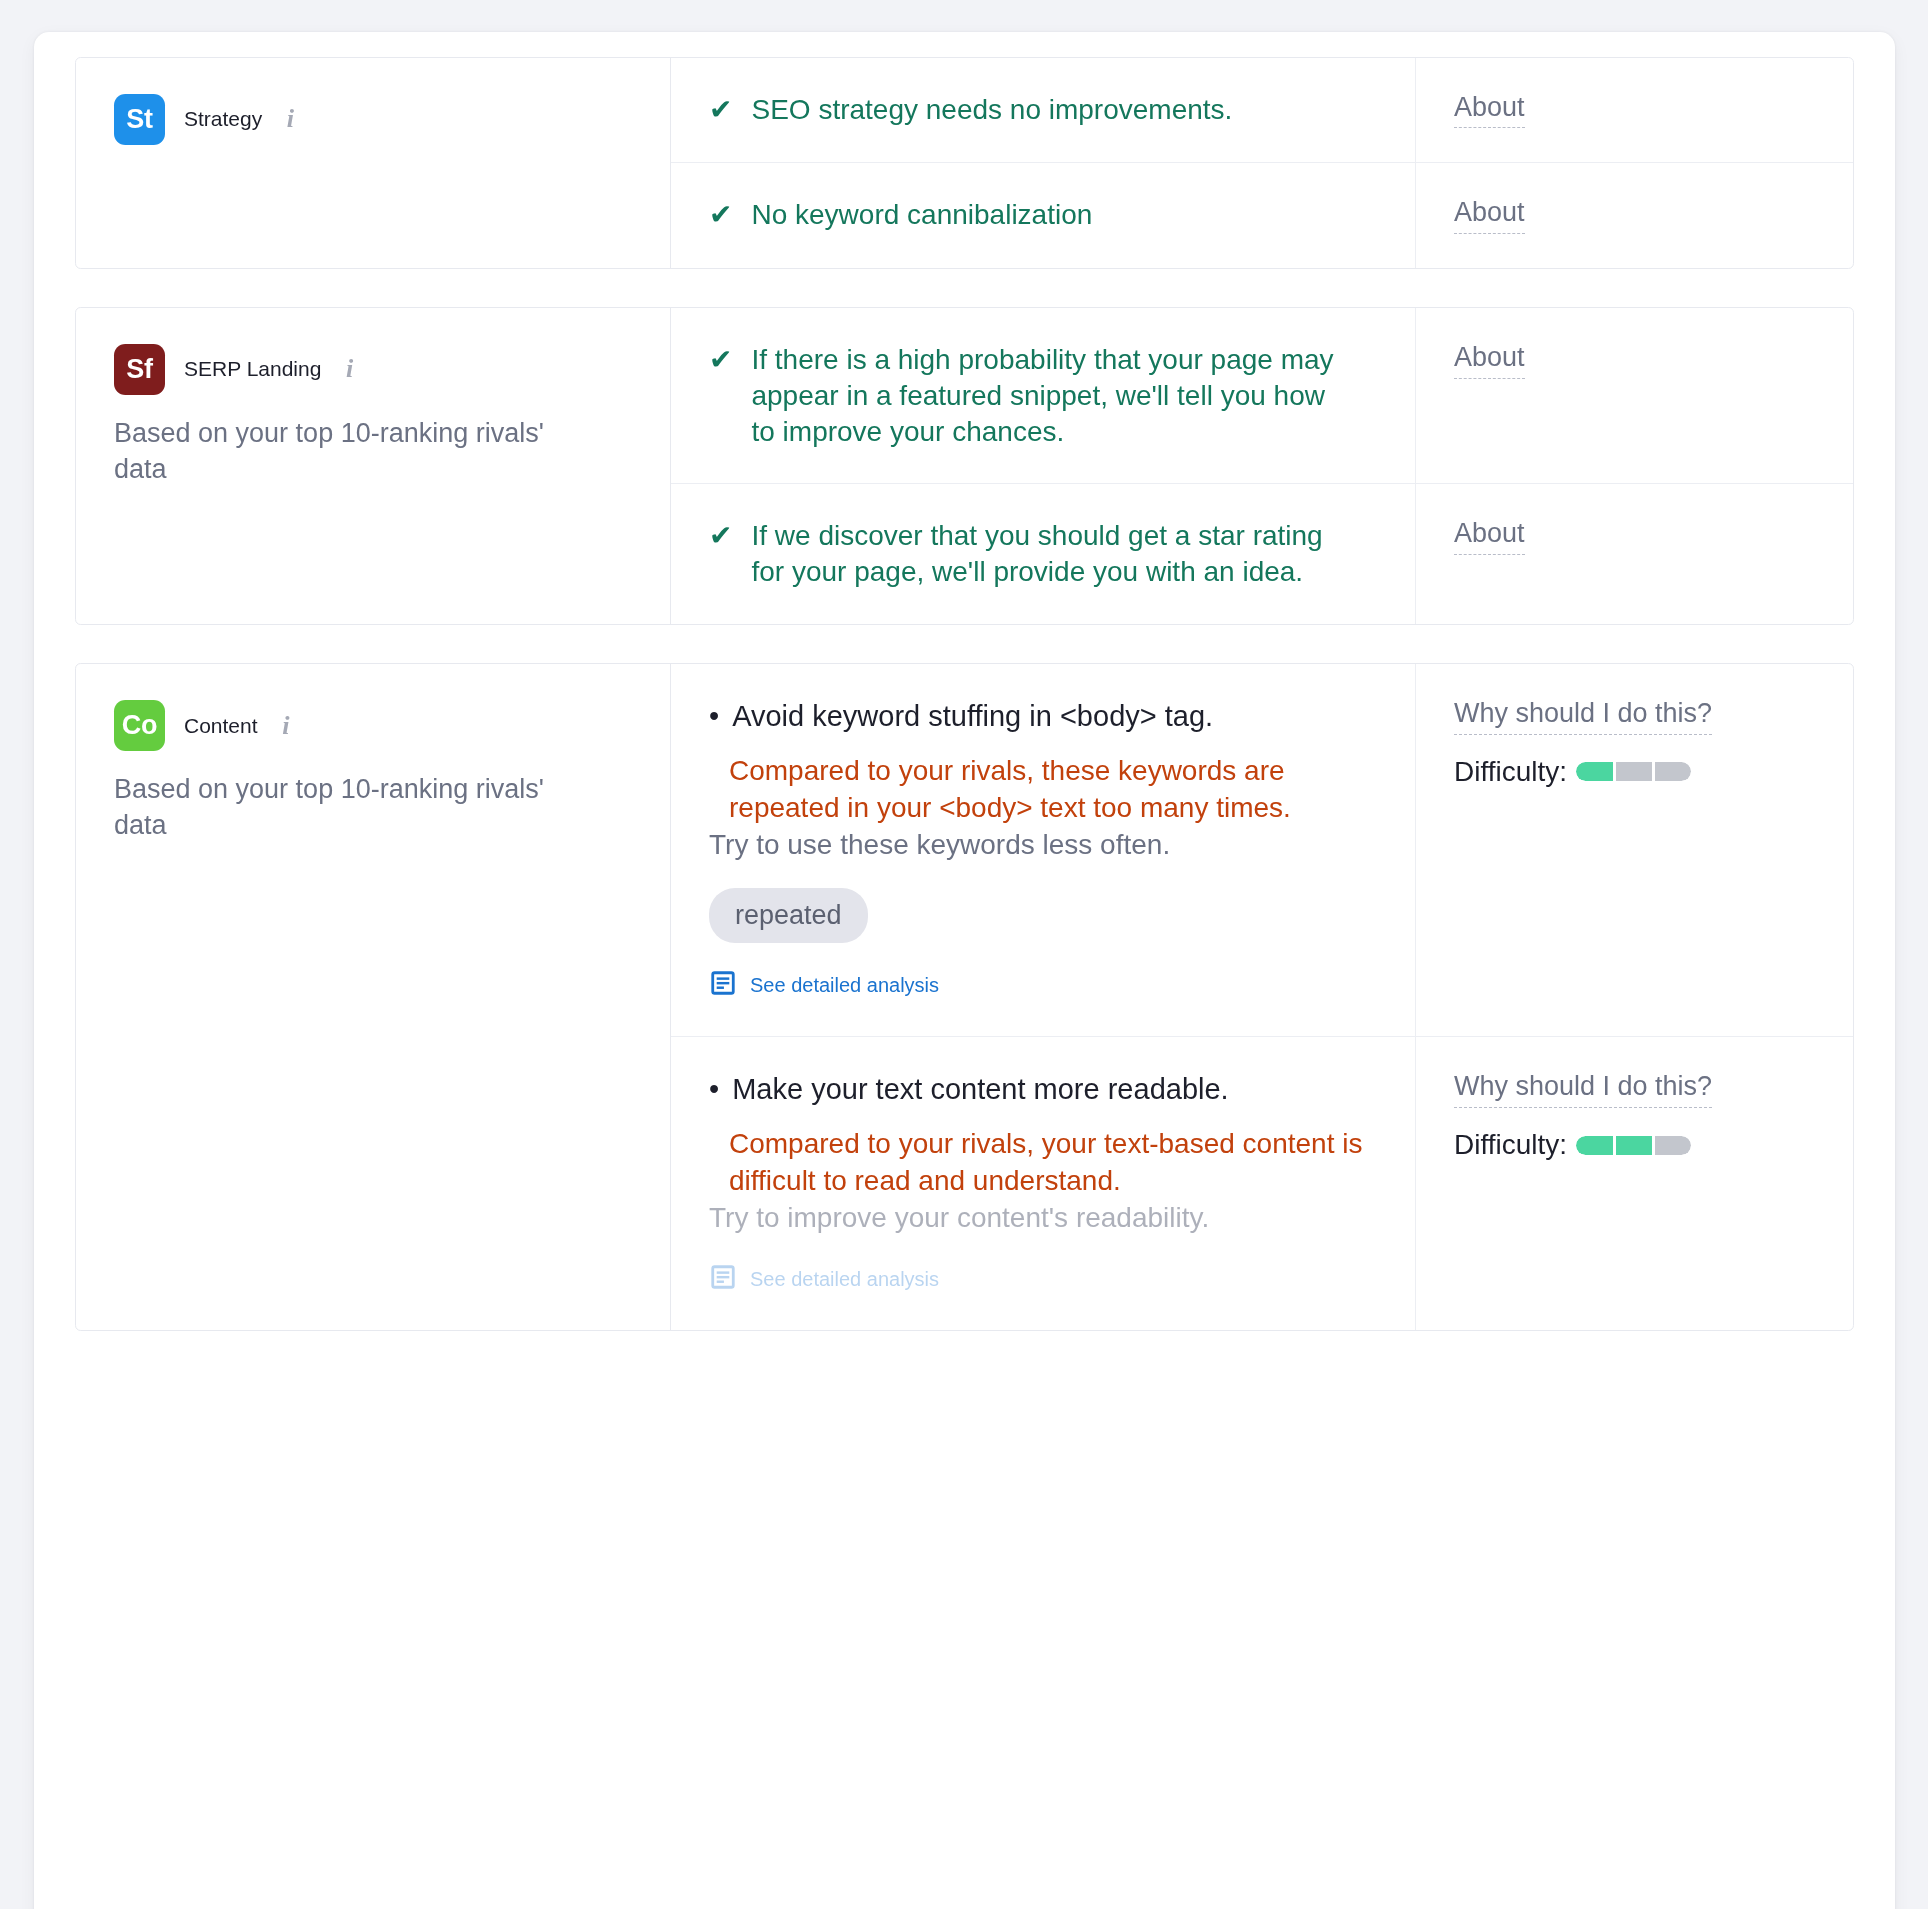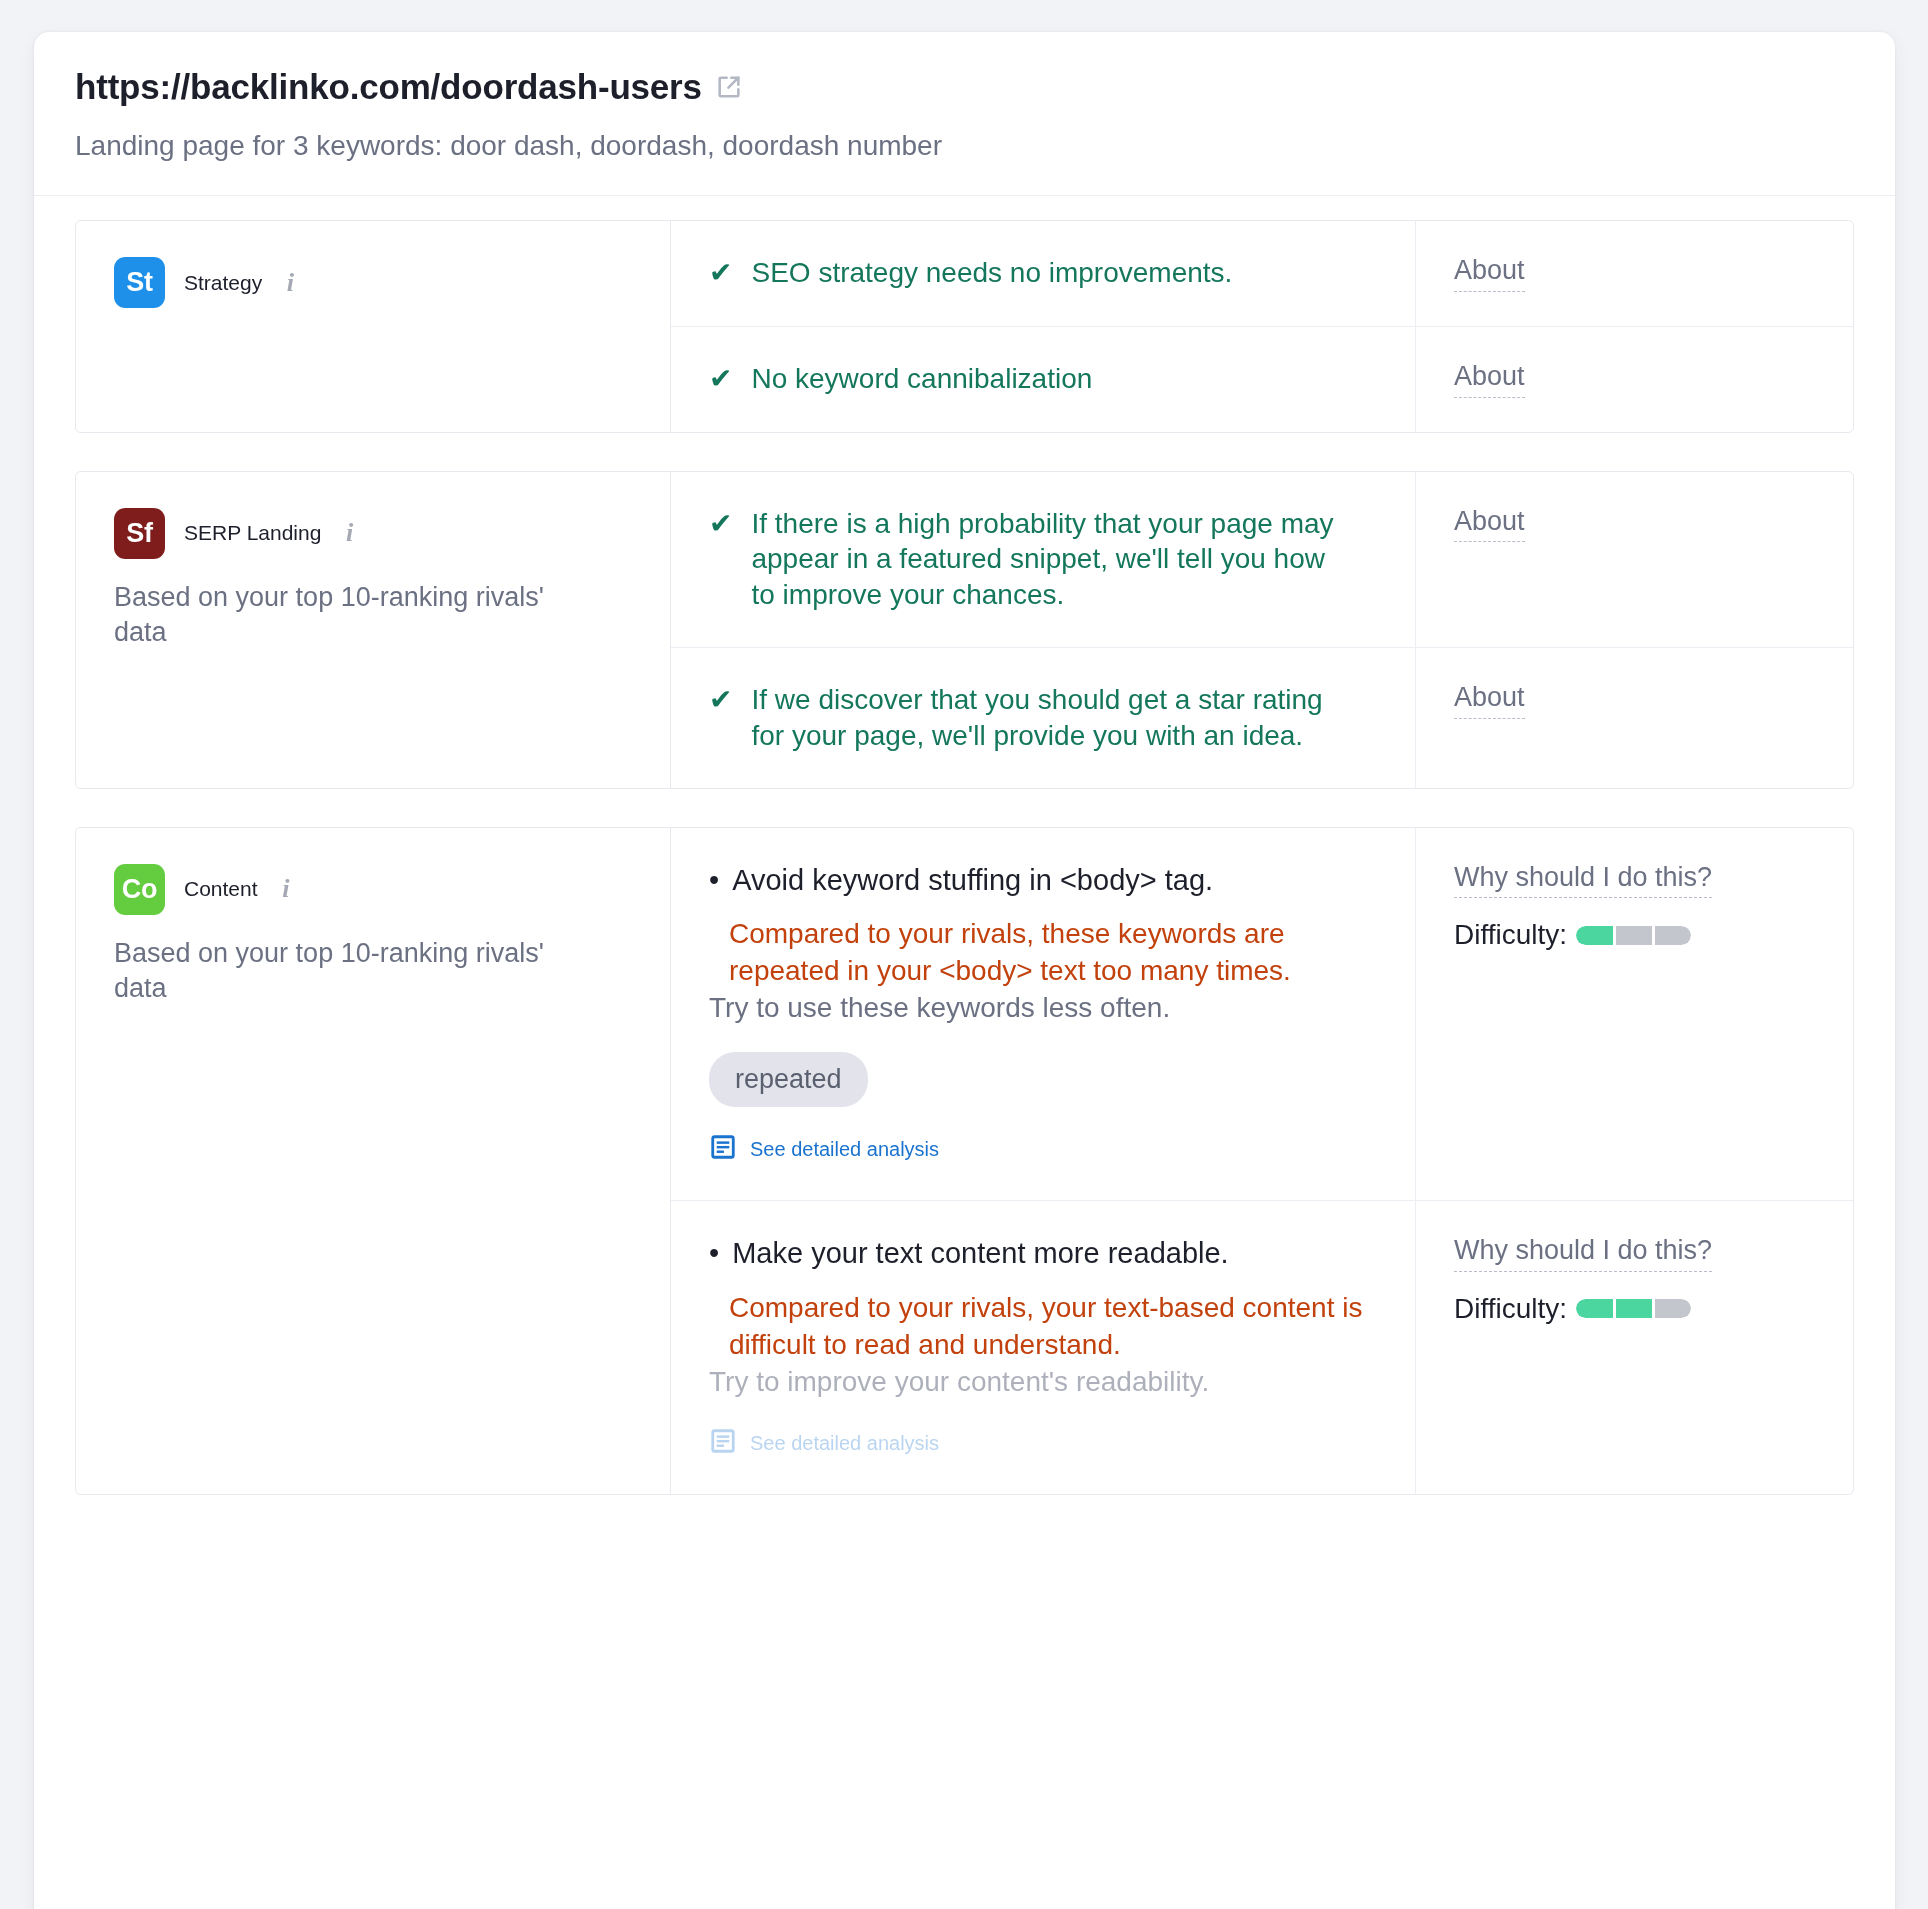--- a/index.html
+++ b/index.html
@@ -234,33 +234,20 @@
     background: linear-gradient(to bottom, rgba(255,255,255,0) 0%, rgba(255,255,255,.85) 55%, #ffffff 100%);
     pointer-events: none;
   }
 </style>
 </head>
 <body>
 
 <div class="page">
   <div class="card">
 
-    <div class="card-header">
-      <div class="title-row">
-        <span class="page-title">https://backlinko.com/doordash-users</span>
-        <span class="ext-icon">
-          <svg width="28" height="28" viewBox="0 0 24 24" fill="none" stroke="#b4b8c4" stroke-width="2.2" stroke-linecap="round" stroke-linejoin="round">
-            <path d="M10 4H5a1 1 0 0 0-1 1v14a1 1 0 0 0 1 1h14a1 1 0 0 0 1-1v-5"></path>
-            <path d="M14 4h6v6"></path>
-            <path d="M20 4l-8.5 8.5"></path>
-          </svg>
-        </span>
-      </div>
-      <div class="subtitle">Landing page for 3 keywords: door dash, doordash, doordash number</div>
-    </div>
 
     <div class="sections">
 
       <div class="section">
         <div class="sec-left">
           <div class="sec-head">
             <span class="badge" style="background:#1e90ea">St</span>
             <span class="sec-name">Strategy</span>
             <span class="info-icon">i</span>
           </div>

